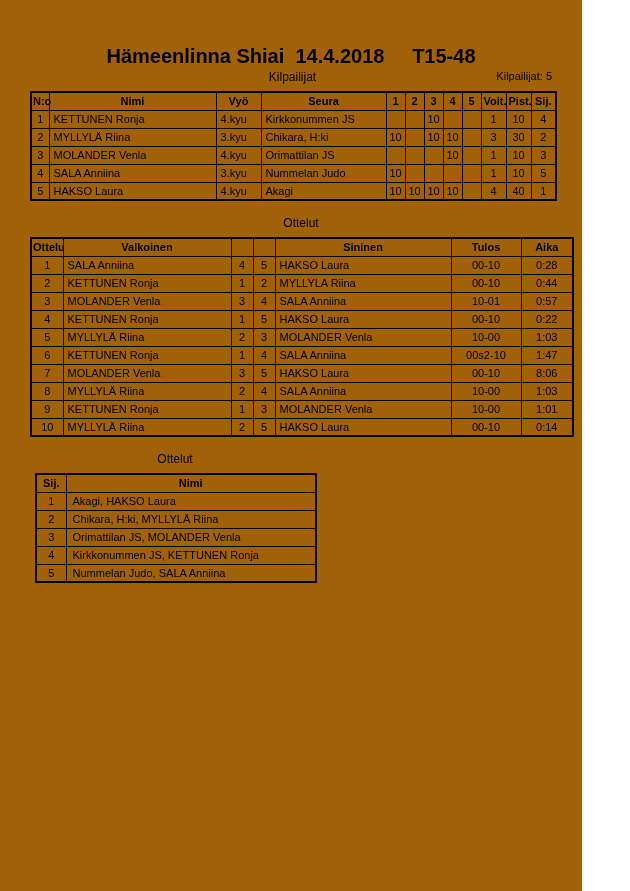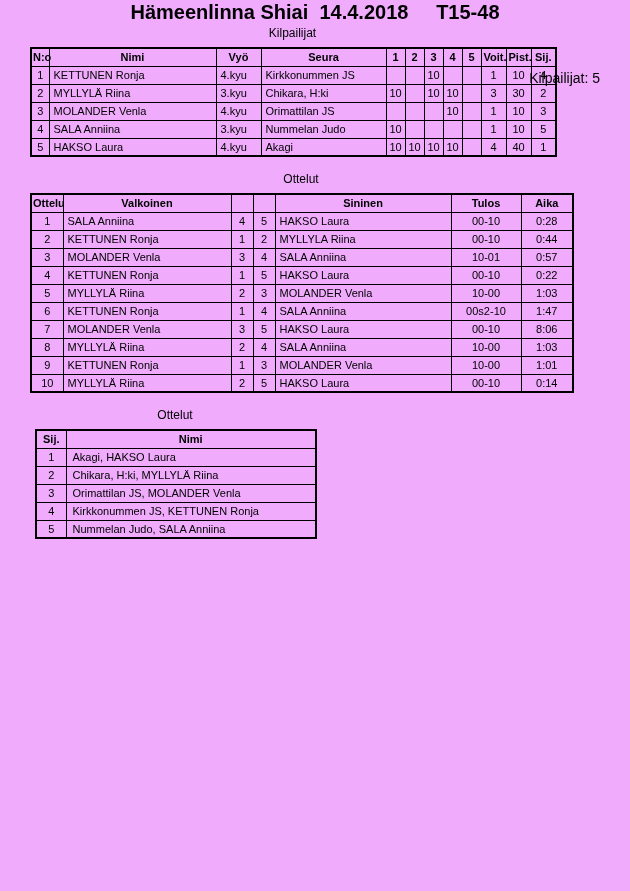--- a/index.html
+++ b/index.html
@@ -2,33 +2,33 @@
 <html><head>
 <meta charset="utf-8">
 <style>
   * { margin: 0; padding: 0; box-sizing: border-box; }
   html, body { background: #fff; }
   body {
     width: 630px; height: 891px;
     font-family: "Liberation Sans", sans-serif;
     color: #000;
   }
-  .page { position: relative; width: 630px; height: 891px; overflow: hidden; background: #f0abfc; }
+  .page { position: relative; width: 582px; height: 891px; padding-top: 44px; overflow: hidden; background: #a16207; }
 
   .doc-title {
     text-align: center;
     font-size: 20px;
     font-weight: bold;
     line-height: 24px;
     white-space: pre;
   }
   .competitor-count {
     position: absolute;
     top: 70px; right: 30px;
-    font-size: 14px;
+    font-size: 11px;
   }
 
   .section { margin-top: 2px; }
   .section-kilpailijat { margin-left: 30px; width: 525px; }
   .section-ottelut    { margin-left: 30px; width: 542px; margin-top: 15px; }
   .section-tulokset   { margin-left: 35px; width: 280px; margin-top: 15px; }
 
   .section-title {
     text-align: center;
     font-weight: normal;

